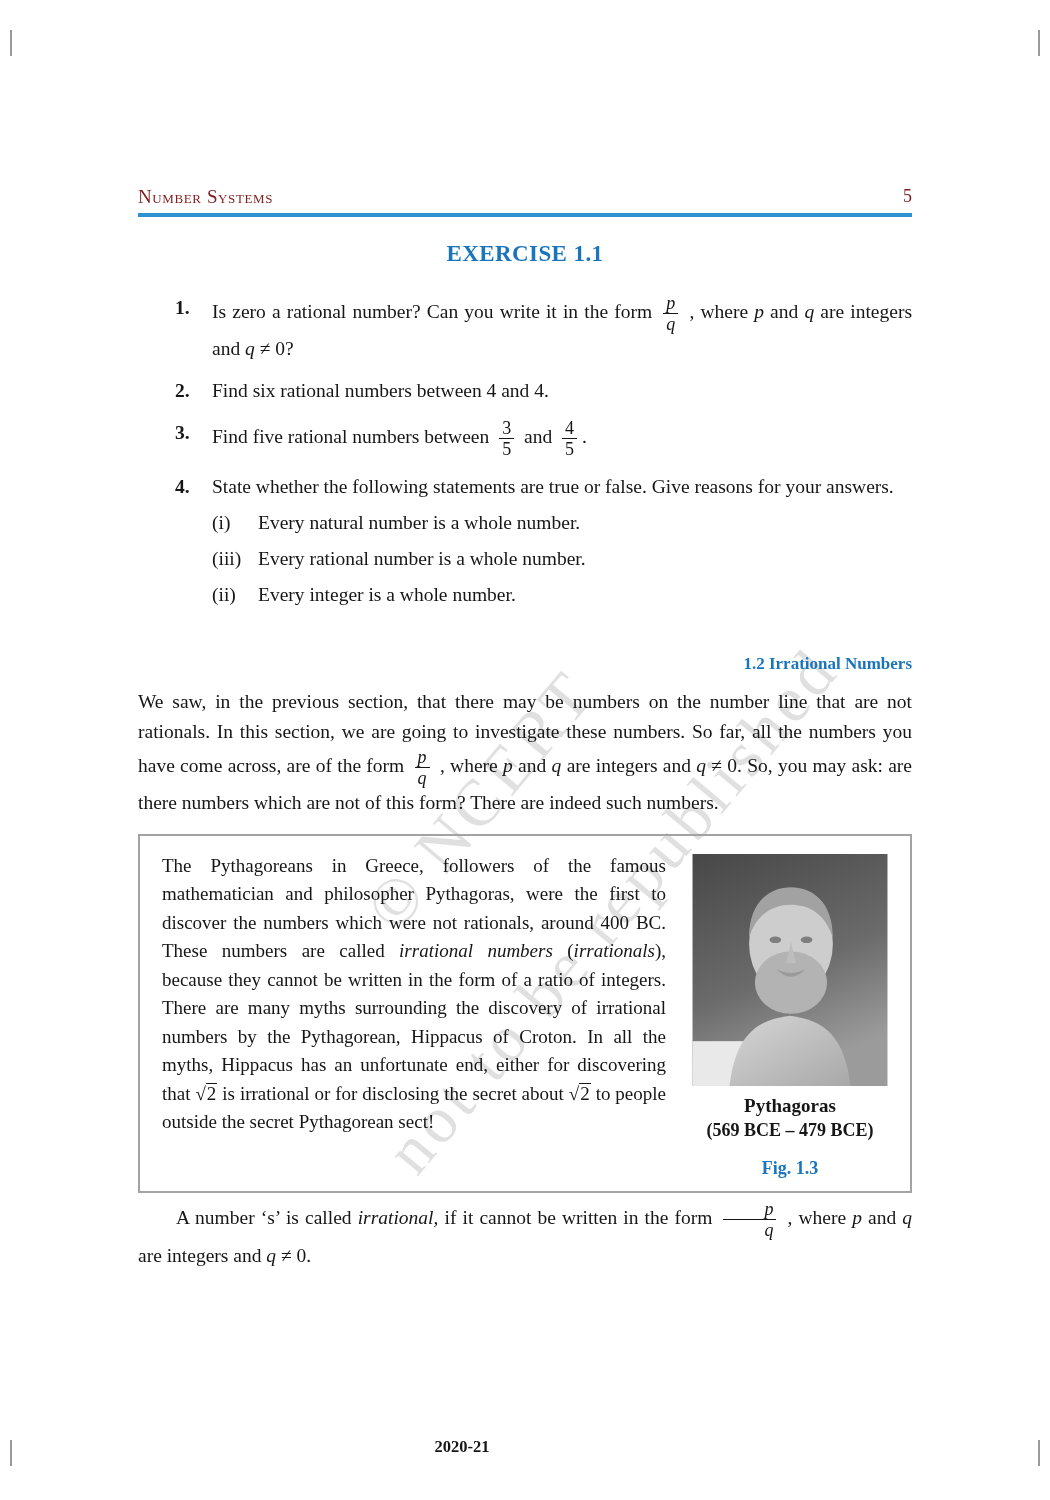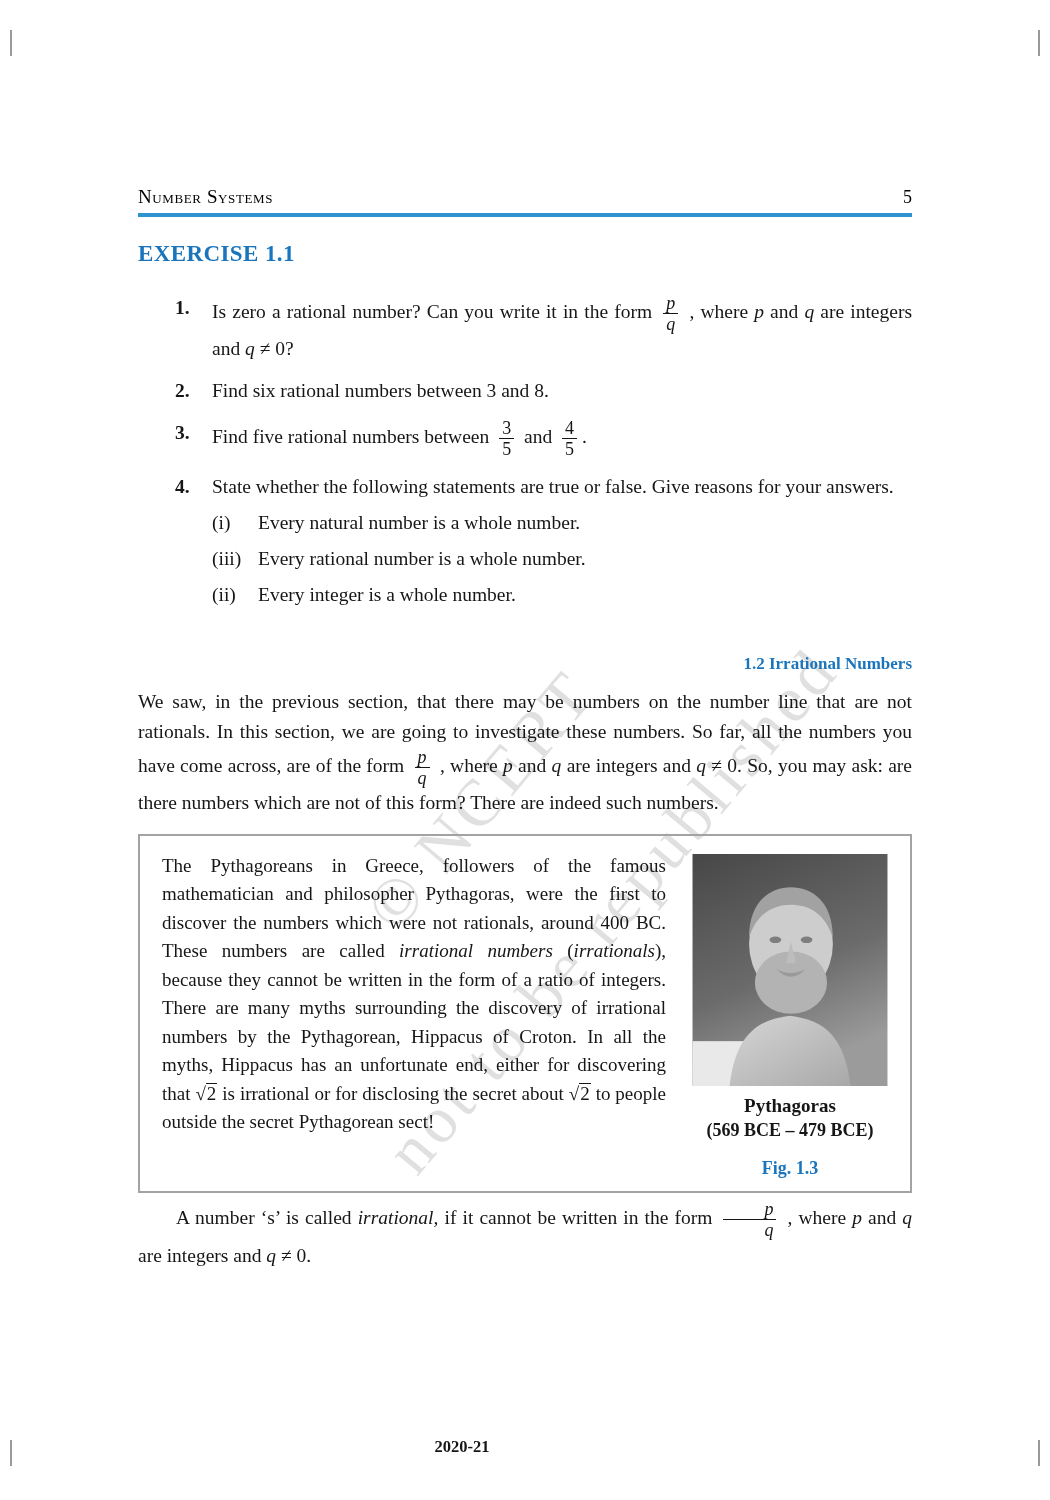--- a/index.html
+++ b/index.html
@@ -17,26 +17,26 @@
   .watermark{
     position:absolute;left:52%;top:57%;
     transform:translate(-50%,-50%) rotate(-50deg);
     text-align:center;font-size:66px;line-height:2.6;
     color:rgba(70,70,70,0.17);letter-spacing:5px;white-space:nowrap;
     pointer-events:none;z-index:0;font-family:"Liberation Serif",serif;
   }
 
   .content{position:absolute;left:138px;top:186px;width:774px;z-index:1;}
 
-  .pgheader{display:flex;justify-content:space-between;align-items:center;color:#000000;}
+  .pgheader{display:flex;justify-content:space-between;align-items:flex-start;color:#7f1d1d;}
   .htitle{font-variant:small-caps;font-size:19px;letter-spacing:0.6px;}
   .hpage{font-size:18px;}
   .rule{height:4px;background:#2e93d0;margin-top:5px;}
 
-  .extitle{color:#1b75bc;font-size:23px;font-weight:bold;margin-top:24px;letter-spacing:0.4px;}
+  .extitle{text-align:center;color:#1b75bc;font-size:23px;font-weight:bold;margin-top:24px;letter-spacing:0.4px;}
 
   .qlist{margin-top:26px;}
   .q{display:flex;margin-top:12px;font-size:19.5px;line-height:30px;}
   .qnum{width:74px;padding-left:37px;font-weight:bold;flex:0 0 auto;}
   .qbody{flex:1;text-align:justify;}
   .sub{display:flex;margin-top:6px;}
   .subnum{width:46px;flex:0 0 auto;}
 
   .sectitle{color:#1b75bc;font-size:17px;font-weight:bold;margin-top:44px;text-align:right;}
   .para{margin-top:13px;font-size:19.5px;line-height:30px;text-align:justify;}
@@ -92,21 +92,21 @@
   <div class="qlist">
     <div class="q">
       <span class="qnum">1.</span>
       <span class="qbody"><span>Is zero a rational number? Can you write it in the form </span><span class="frac it">
             <span class="ftop">p</span>
             <span class="fbot">q</span>
           </span><span> , where </span><span class="it">p</span><span> and </span><span class="it">q</span><span> are integers and </span><span class="it">q</span><span> ≠ 0?</span></span>
     </div>
     <div class="q">
       <span class="qnum">2.</span>
-      <span class="qbody"><span>Find six rational numbers between 3 and 8.</span></span>
+      <span class="qbody"><span>Find six rational numbers between 4 and 4.</span></span>
     </div>
     <div class="q">
       <span class="qnum">3.</span>
       <span class="qbody"><span>Find five rational numbers between </span><span class="frac">
             <span class="ftop">3</span>
             <span class="fbot">5</span>
           </span><span> and </span><span class="frac">
             <span class="ftop">4</span>
             <span class="fbot">5</span>
           </span><span>.</span></span>

